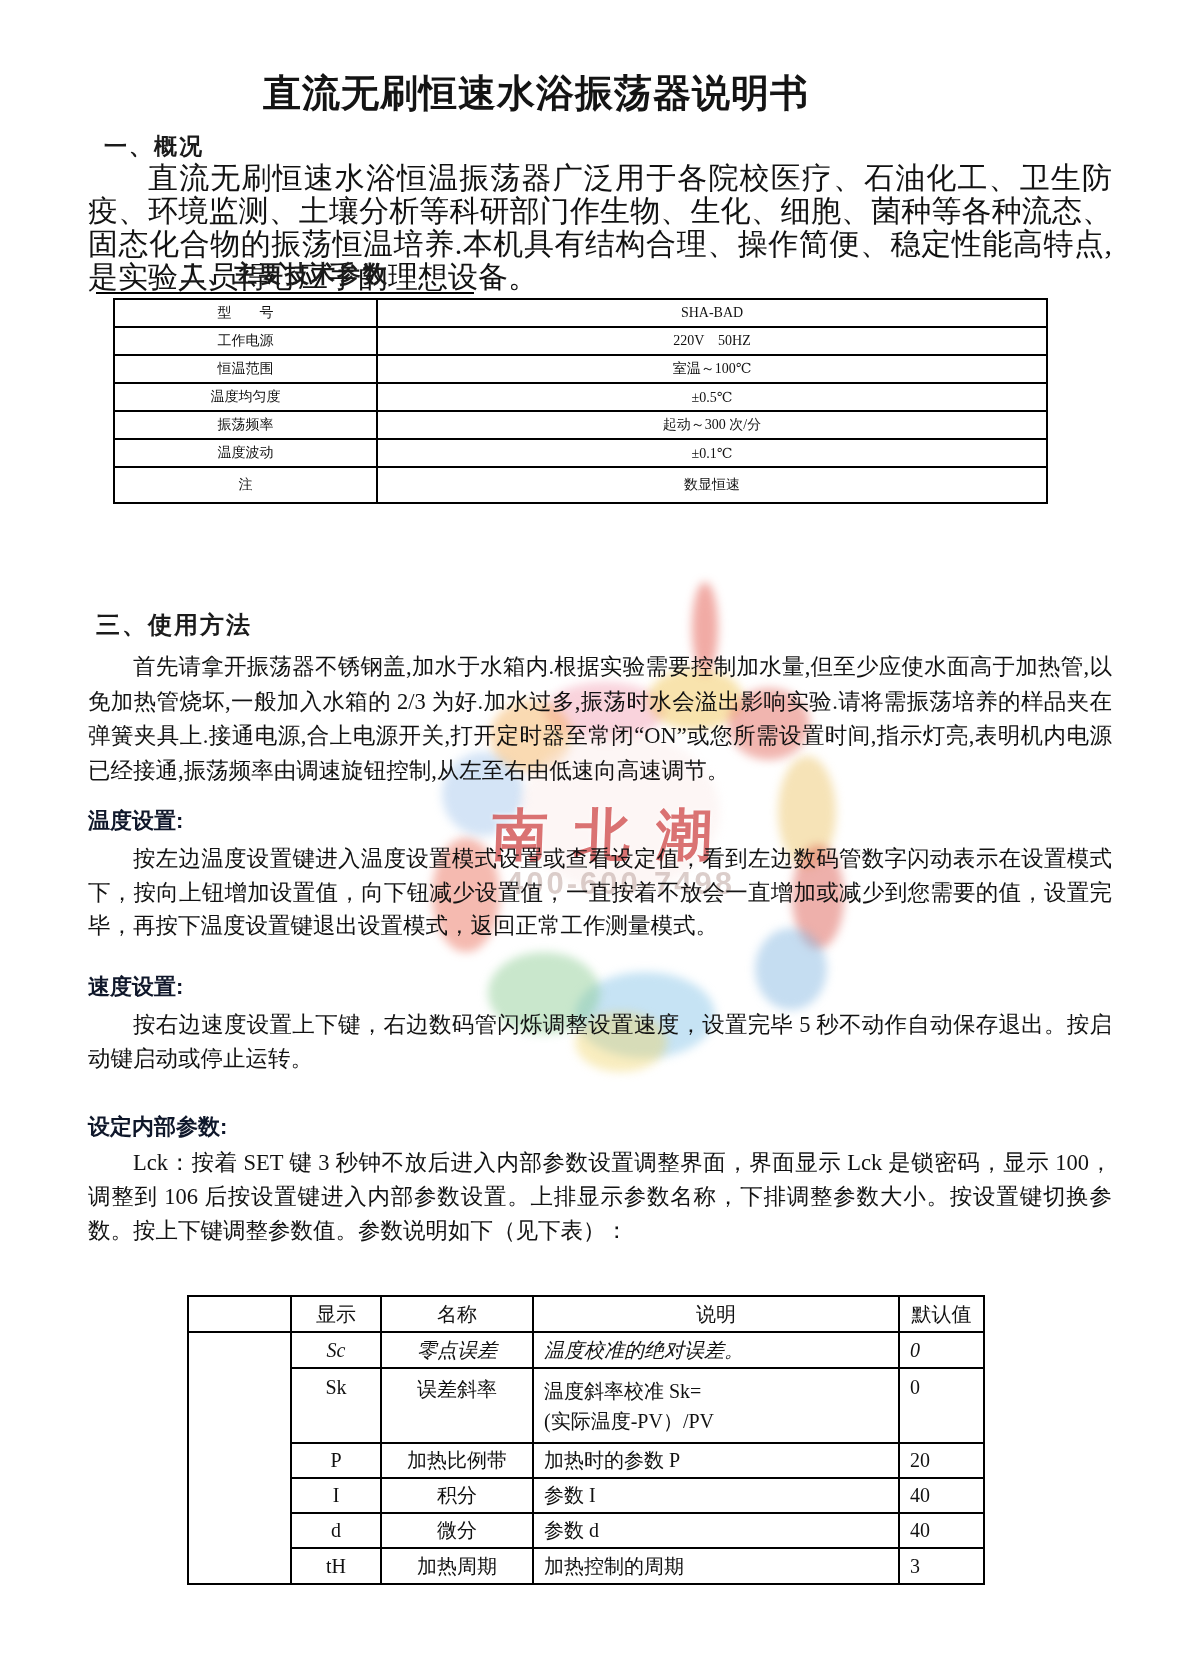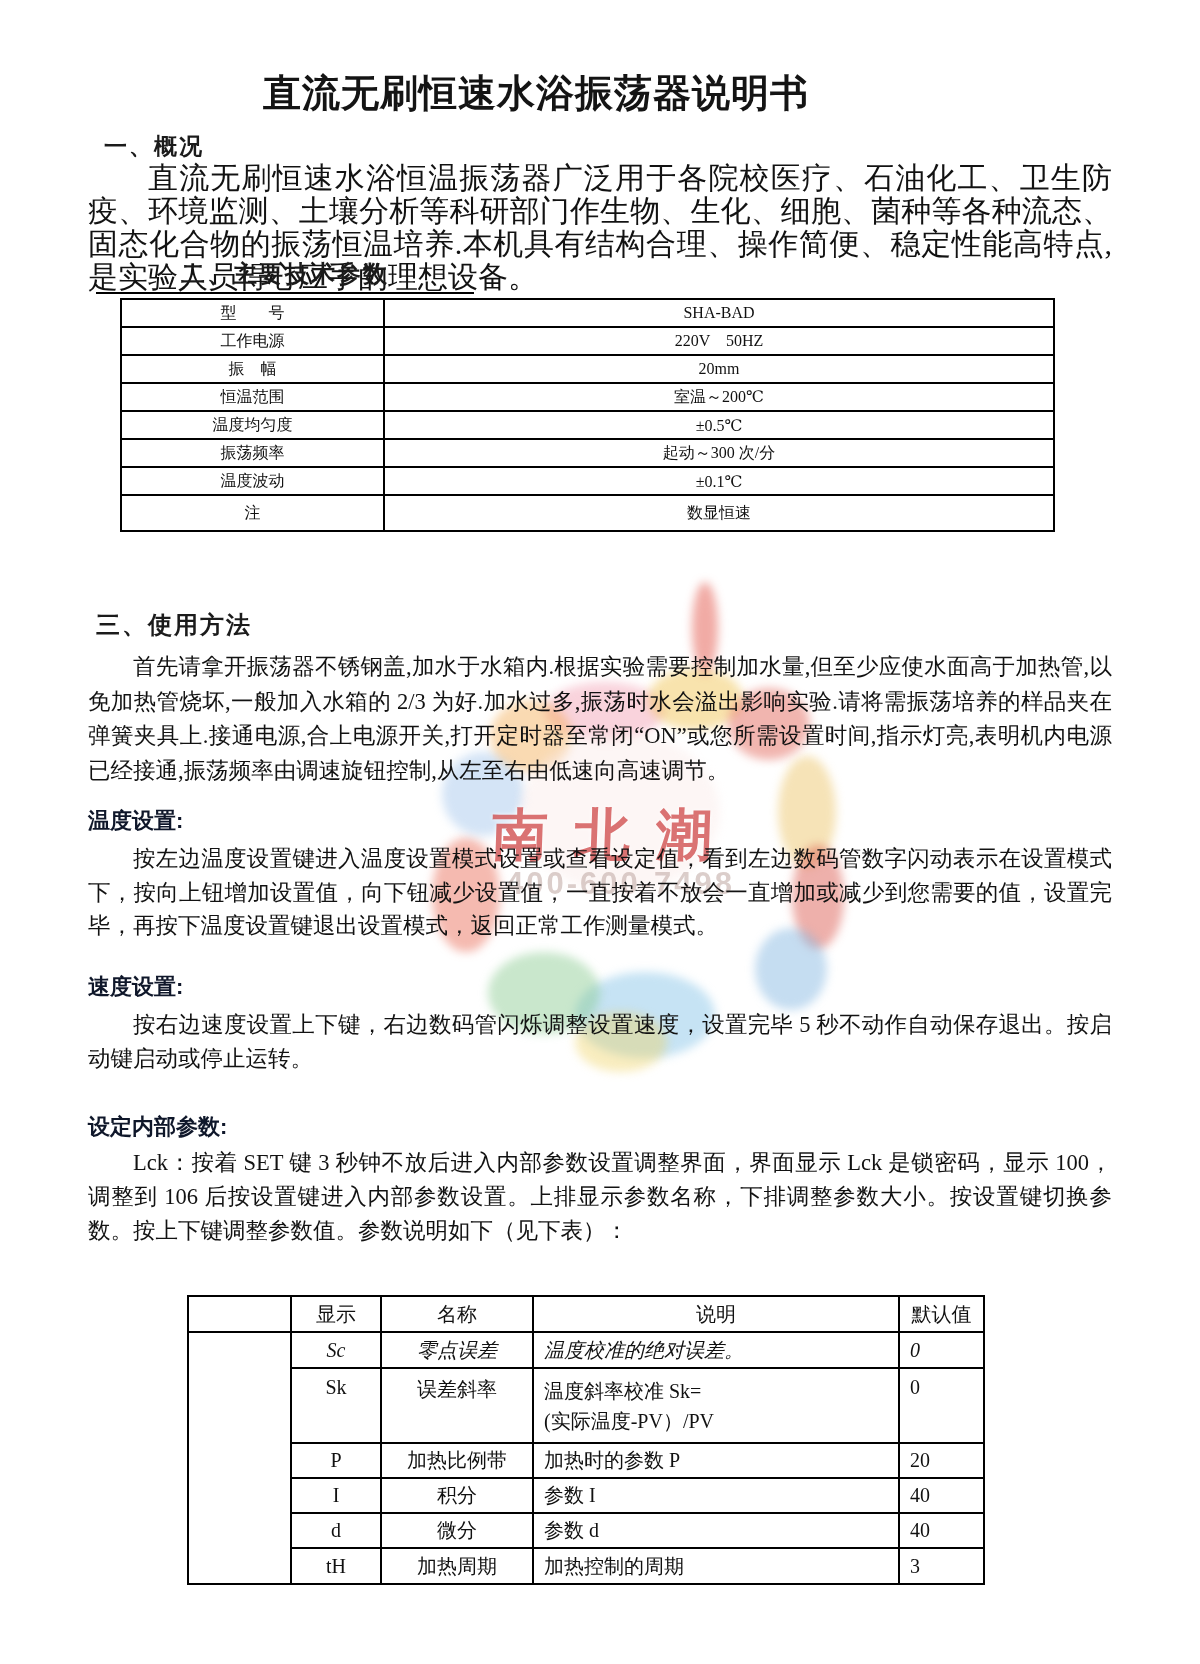--- a/index.html
+++ b/index.html
@@ -51,23 +51,23 @@
     position:absolute;left:88px;
     font-family:"Liberation Sans","DejaVu Sans",sans-serif;
     font-weight:bold;font-size:22px;color:#0f172a;
   }
   #lbl-temp{top:806px;}
   #lbl-speed{top:972px;}
   #lbl-param{top:1112px;}
 
   
   .spec-table{
-    position:absolute;left:120px;top:298px;width:935px;
+    position:absolute;left:113px;top:298px;width:935px;
     border-collapse:collapse;table-layout:fixed;
-    font-size:16px;color:#111;
+    font-size:14px;color:#111;
   }
   .spec-table td{
     border:2px solid #000;
     text-align:center;vertical-align:middle;
     padding:0;height:26px;white-space:pre;
   }
   .spec-table col.c1{width:263px;}
   .spec-table tr.tall td{height:31px;}
   .spec-table tr.taller td{height:34px;}
 
@@ -163,26 +163,22 @@
       <tbody>
         <tr>
           <td>型　　号</td>
           <td>SHA-BAD</td>
         </tr>
         <tr>
           <td>工作电源</td>
           <td>220V　50HZ</td>
         </tr>
         <tr>
-          <td>振　幅</td>
-          <td>20mm</td>
-        </tr>
-        <tr>
           <td>恒温范围</td>
-          <td>室温～200℃</td>
+          <td>室温～100℃</td>
         </tr>
         <tr>
           <td>温度均匀度</td>
           <td>±0.5℃</td>
         </tr>
         <tr>
           <td>振荡频率</td>
           <td>起动～300 次/分</td>
         </tr>
         <tr>

